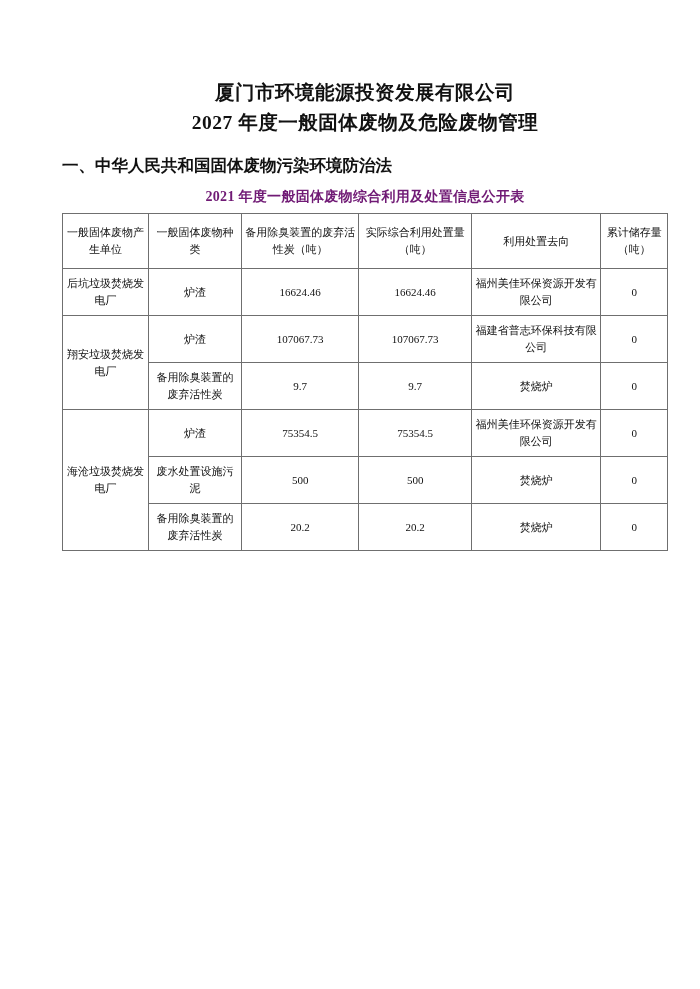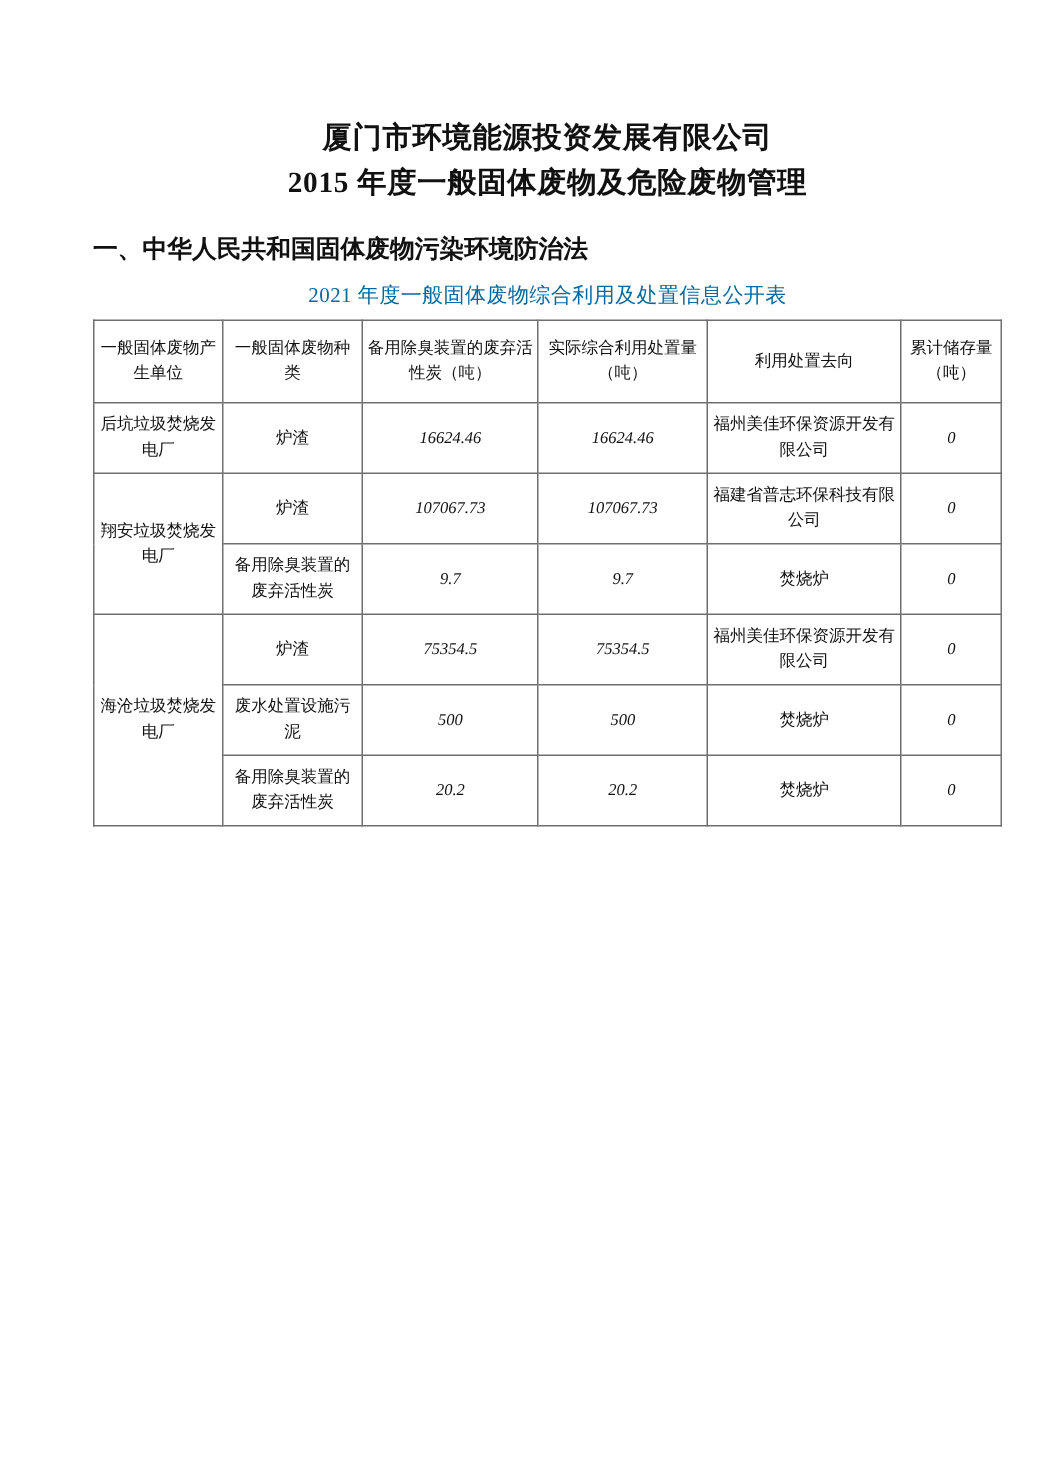--- a/index.html
+++ b/index.html
@@ -48,22 +48,22 @@
     margin-top: 14px;
     font-size: 16.5px;
     font-weight: bold;
     line-height: 28px;
     color: #111;
   }
   .table-caption {
     margin-top: 8px;
     text-align: center;
     font-size: 14px;
-    font-weight: normal;
-    color: #0369a1;
+    font-weight: bold;
+    color: #701a75;
     letter-spacing: 0.3px;
   }
   table.waste-table {
     margin-top: 7px;
     width: 100%;
     border-collapse: collapse;
     table-layout: fixed;
     font-size: 11px;
     color: #111;
   }
@@ -83,31 +83,30 @@
     height: 38px;
   }
   col.c0 { width: 14.2%; }
   col.c1 { width: 15.4%; }
   col.c2 { width: 19.4%; }
   col.c3 { width: 18.6%; }
   col.c4 { width: 21.4%; }
   col.c5 { width: 11.0%; }
   .num-cell {
     font-family: "Liberation Serif", "DejaVu Serif", serif;
-    font-style: italic;
   }
 </style>
 </head>
 <body>
 
 <div class="page">
 
   <div class="title-block">
     <span class="title-line">厦门市环境能源投资发展有限公司</span>
-    <span class="title-line">2015 年度一般固体废物及危险废物管理</span>
+    <span class="title-line">2027 年度一般固体废物及危险废物管理</span>
   </div>
 
 
   <div class="section-heading">一、中华人民共和国固体废物污染环境防治法</div>
 
   <div class="table-caption">2021 年度一般固体废物综合利用及处置信息公开表</div>
 
   <table class="waste-table">
     <colgroup>
       <col class="c0">

